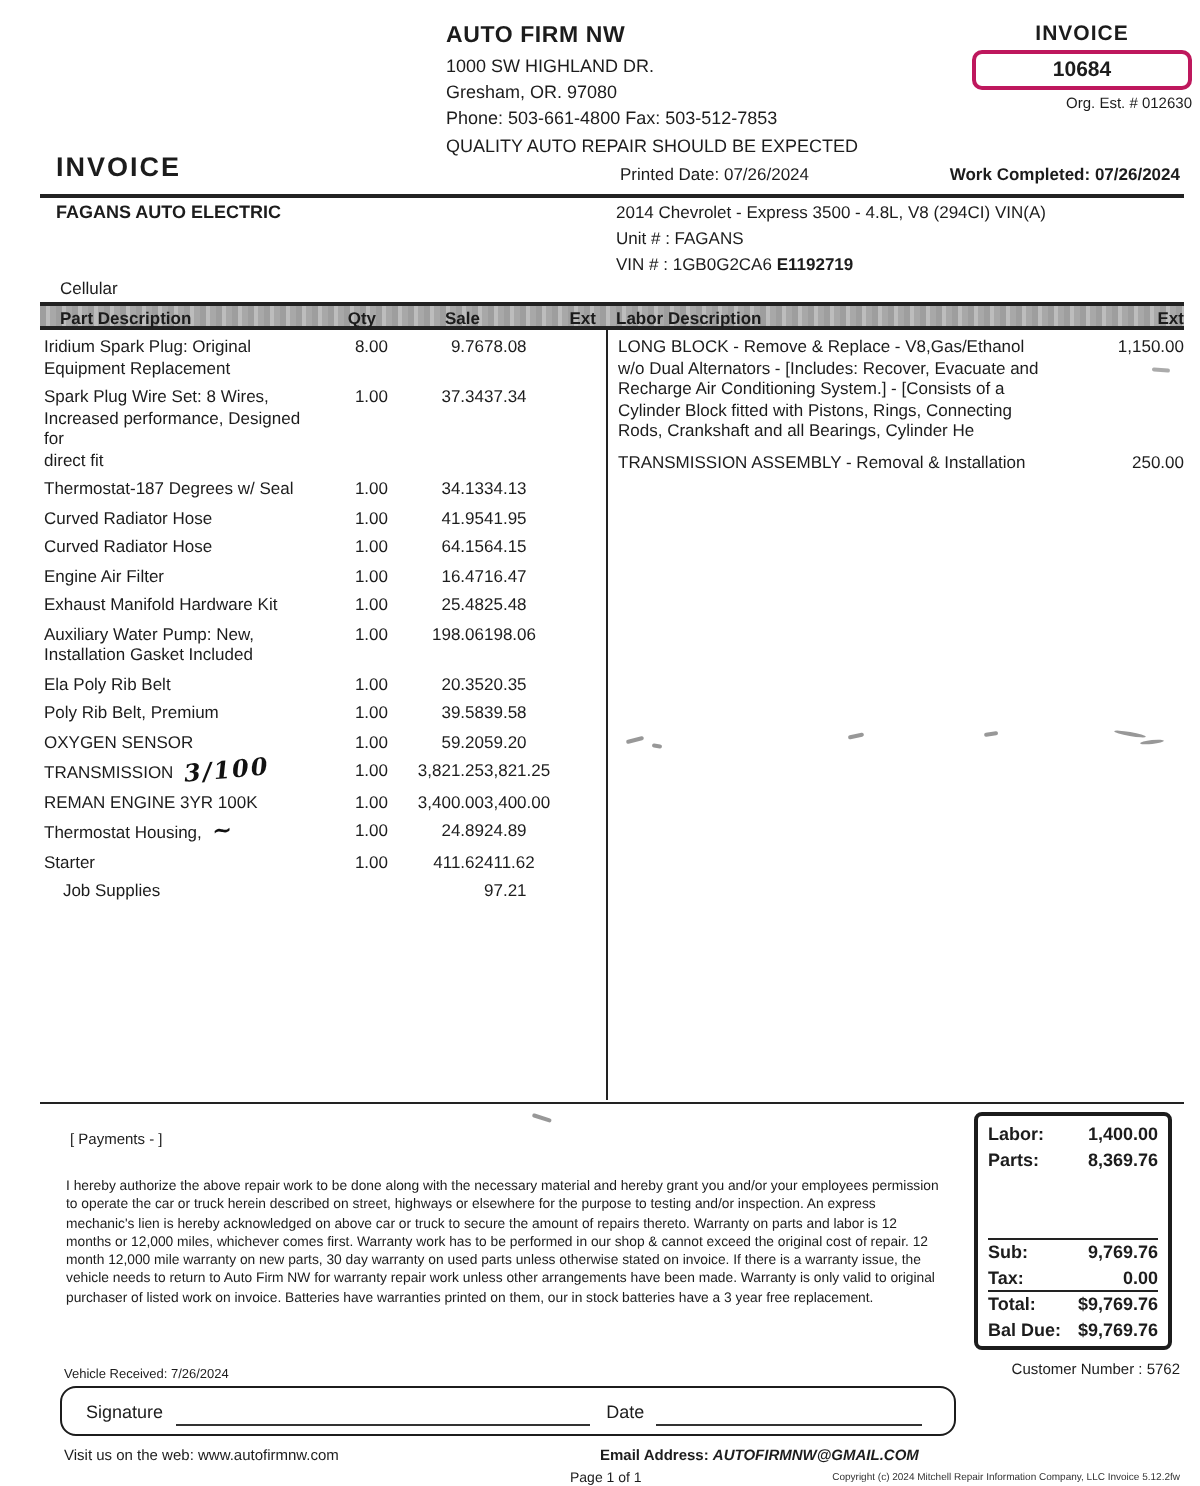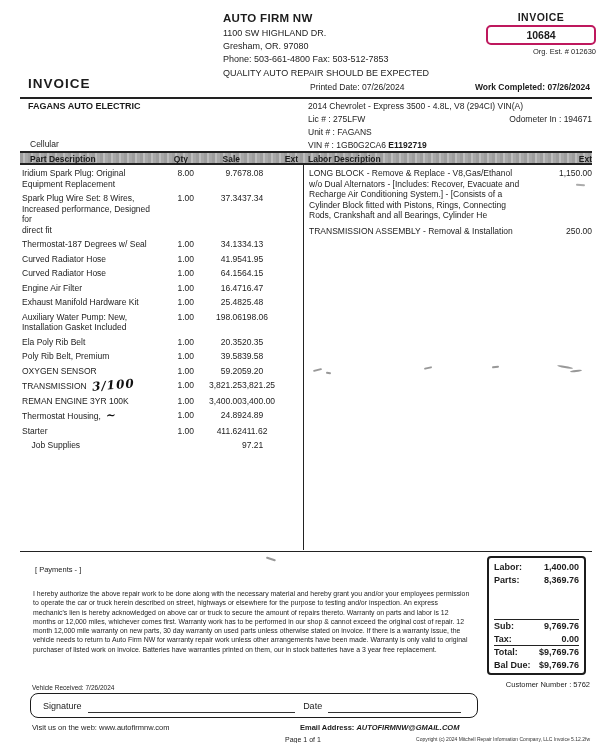--- a/index.html
+++ b/index.html
@@ -71,21 +71,21 @@
   
   .artifact{position:absolute;background:#444;opacity:.55;border-radius:1px;}
 </style>
 </head>
 <body>
 
 <div class="page">
 
   <div class="company">
     <div class="name">AUTO FIRM NW</div>
-    <div>1100 SW HIGHLAND DR.</div>
+    <div>1000 SW HIGHLAND DR.</div>
     <div>Gresham, OR.  97080</div>
     <div>Phone: 503-661-4800   Fax: 503-512-7853</div>
     <div class="tagline">QUALITY AUTO REPAIR SHOULD BE EXPECTED</div>
   </div>
 
   <div class="invbox-wrap">
     <div class="invlabel">INVOICE</div>
     <div class="invbox">10684</div>
     <div class="orgest">Org. Est. # 012630</div>
   </div>
@@ -96,24 +96,20 @@
   </div>
 
   <div class="big-invoice">INVOICE</div>
   <div class="rule-top"></div>
 
   <div class="cust-name">FAGANS AUTO ELECTRIC</div>
   <div class="cust-phone">Cellular</div>
 
   <div class="veh">
     <div>2014 Chevrolet - Express 3500 - 4.8L, V8 (294CI) VIN(A)</div>
-    <div class="r2">
-      <span>Lic # : 275LFW</span>
-      <span>Odometer In :  194671</span>
-    </div>
     <div>Unit # : FAGANS</div>
     <div><span>VIN # : 1GB0G2CA6 </span><b>E1192719</b></div>
   </div>
 
   <div class="tbl">
     <div class="thead">
       <span class="h-part">Part Description</span>
       <span class="h-qty">Qty</span>
       <span class="h-sale">Sale</span>
       <span class="h-ext">Ext</span>

